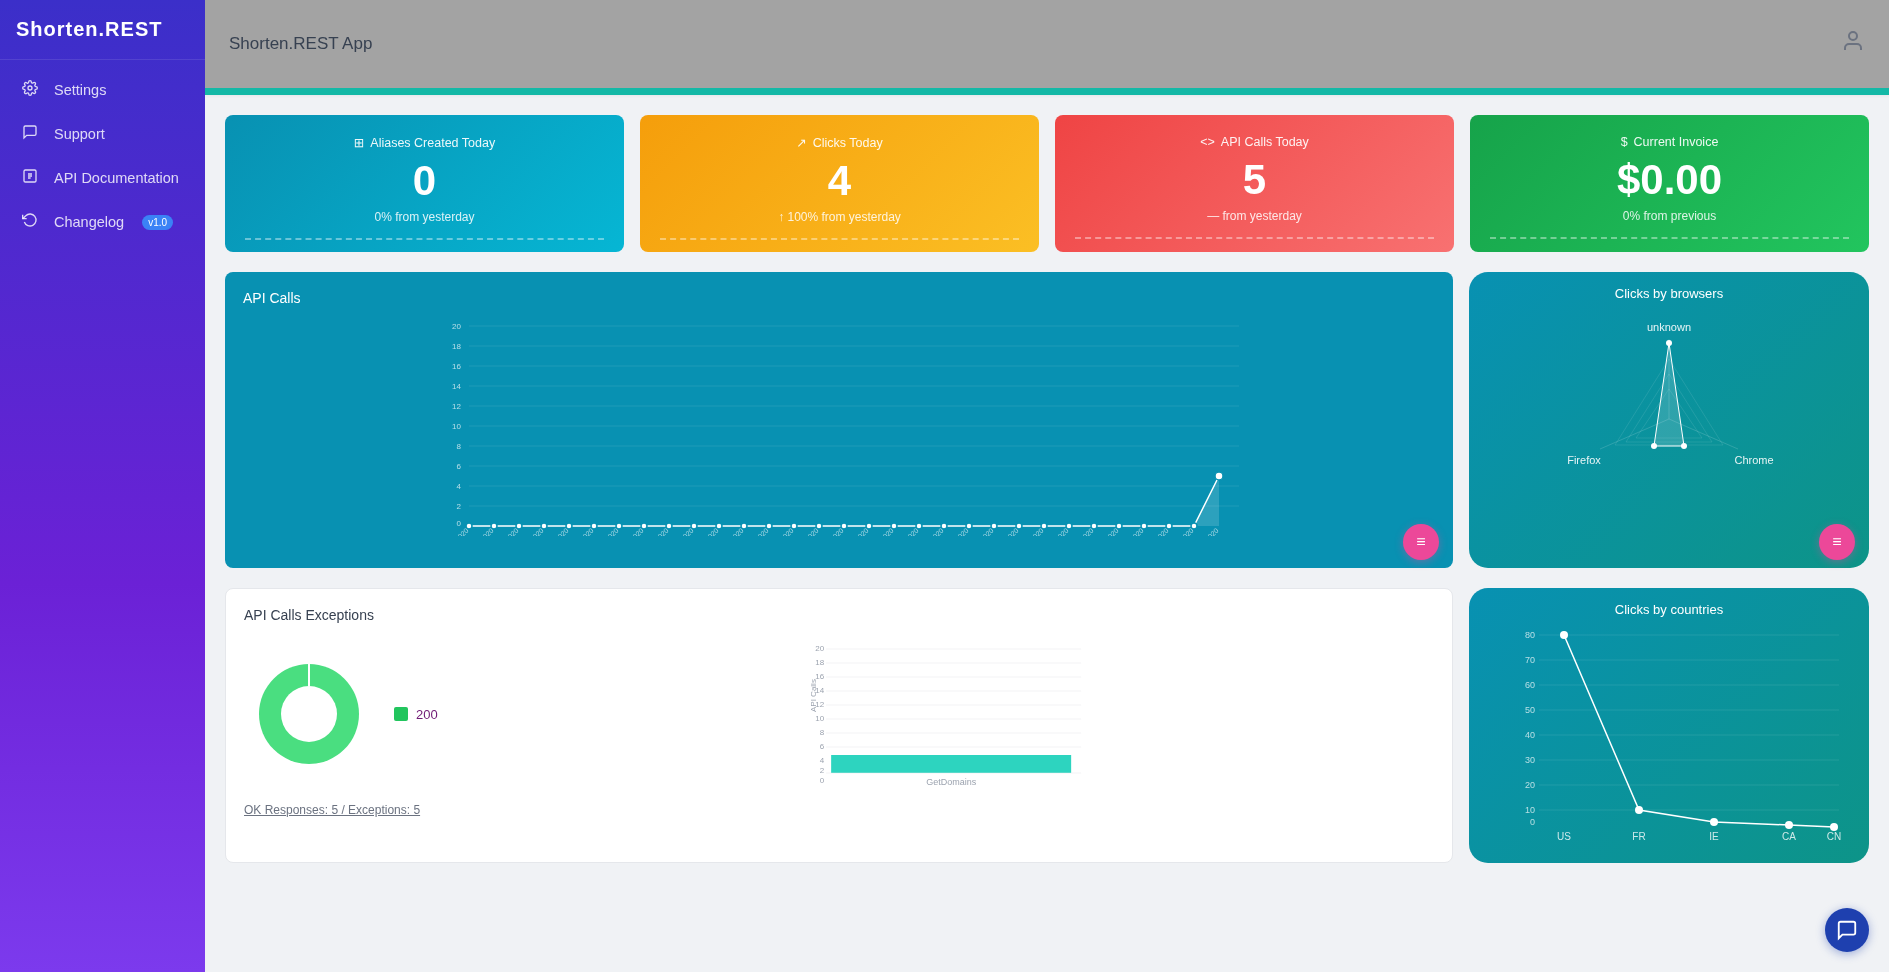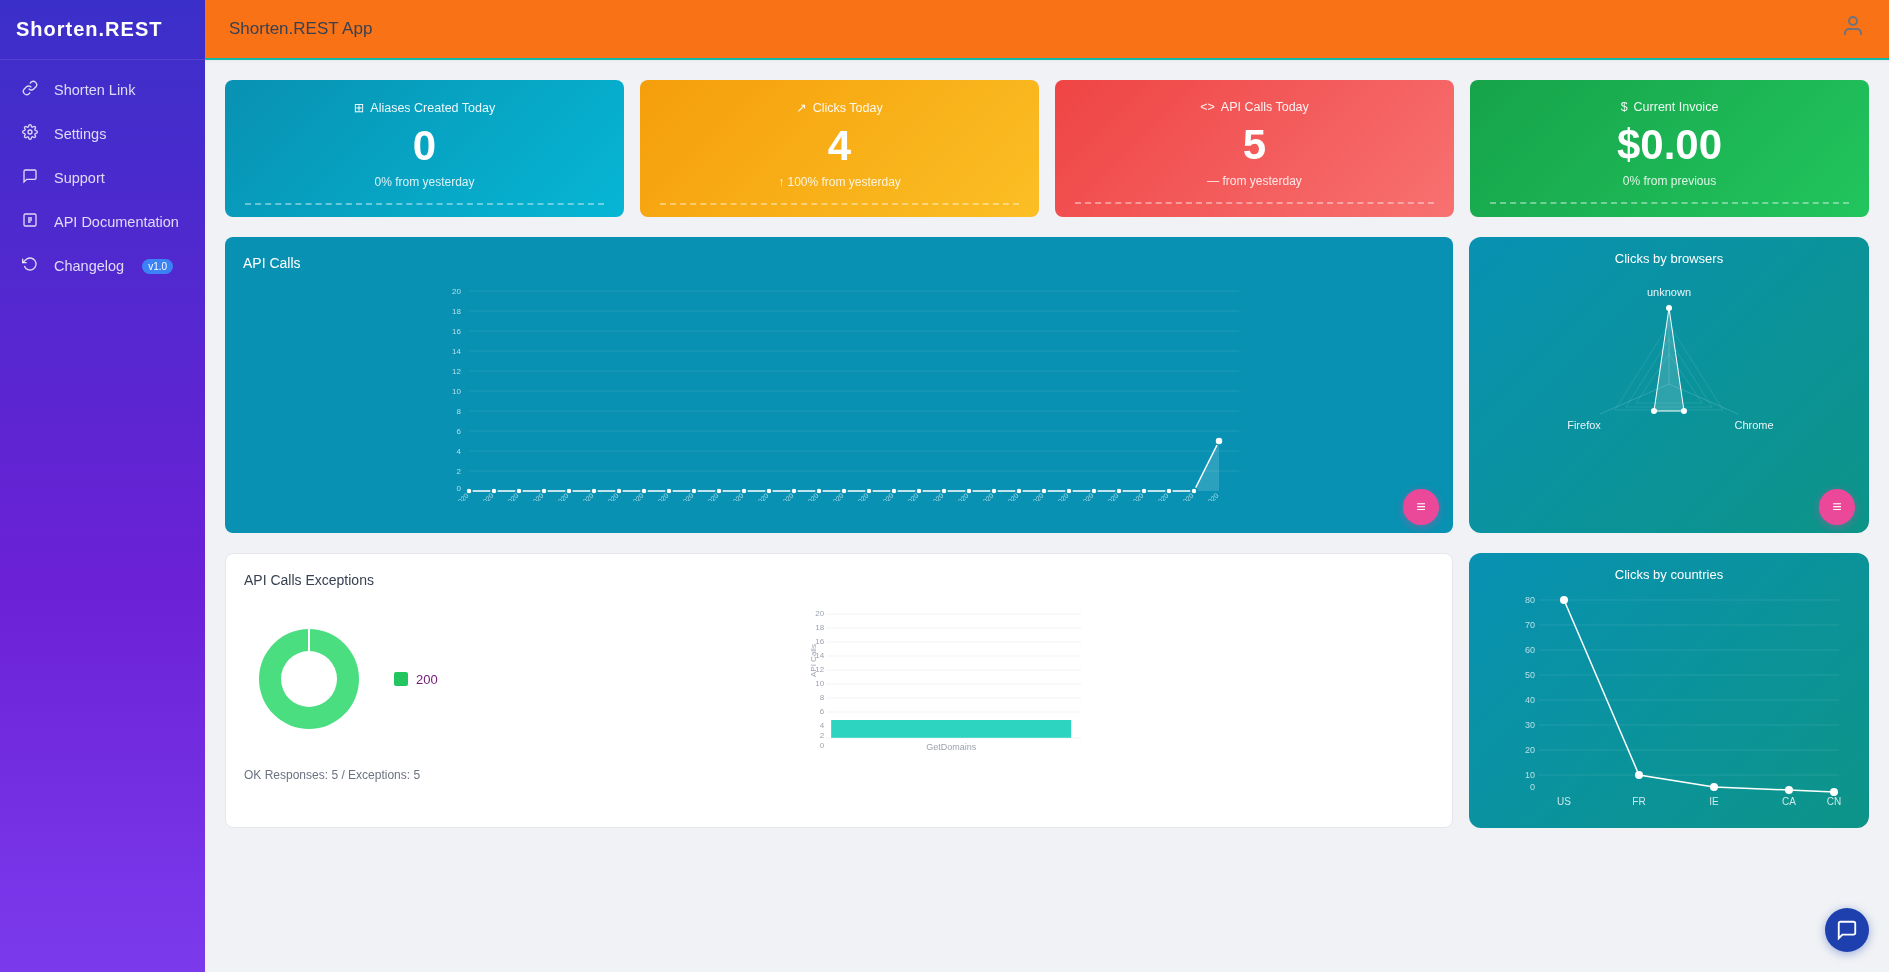--- a/index.html
+++ b/index.html
@@ -48,26 +48,26 @@
     }
 
     
     #main {
       flex: 1;
       display: flex;
       flex-direction: column;
       overflow: hidden;
     }
     #topbar {
-      background: #f97316;
-      padding: 14px 24px;
+      background: #a3a3a3;
+      padding: 29px 24px;
       display: flex;
       align-items: center;
       justify-content: space-between;
-      border-bottom: 2px solid #14b8a6;
+      border-bottom: 7px solid #14b8a6;
       box-shadow: 0 1px 3px rgba(0,0,0,0.05);
     }
     #topbar .title { font-size: 17px; color: #374151; font-weight: 500; }
     #topbar .user-icon { font-size: 22px; color: #6b7280; cursor: pointer; }
 
     #content {
       flex: 1;
       overflow-y: auto;
       padding: 20px;
     }
@@ -136,21 +136,21 @@
     }
     .chart-panel .panel-title { font-size: 14px; margin-bottom: 10px; font-weight: 500; }
 
     .right-panels {
       display: flex;
       flex-direction: column;
       gap: 16px;
     }
     .right-panel {
       background: linear-gradient(135deg, #0891b2 0%, #0d9488 100%);
-      border-radius: 12px;
+      border-radius: 19px;
       padding: 14px;
       color: white;
       position: relative;
     }
     .right-panel .panel-title { font-size: 13px; text-align: center; margin-bottom: 8px; font-weight: 500; }
 
     
     .api-calls-svg { width: 100%; }
 
     
@@ -231,29 +231,20 @@
 </head>
 <body>
 
 <div id="sidebar">
   <div class="logo">
     <span>Shorten.REST</span>
   </div>
   <nav>
 
 
-    <div class="nav-item">
-      <span class="nav-icon">
-        <svg width="16" height="16" viewBox="0 0 24 24" fill="none" stroke="currentColor" stroke-width="2">
-            <path d="M10 13a5 5 0 007.54.54l3-3a5 5 0 00-7.07-7.07l-1.72 1.71"></path>
-            <path d="M14 11a5 5 0 00-7.54-.54l-3 3a5 5 0 007.07 7.07l1.71-1.71"></path>
-          </svg>
-      </span>
-      <span>Shorten Link</span>
-    </div>
 
 
     <div class="nav-item">
       <span class="nav-icon">
         <svg width="16" height="16" viewBox="0 0 24 24" fill="none" stroke="currentColor" stroke-width="2">
             <circle cx="12" cy="12" r="3"></circle>
             <path d="M19.4 15a1.65 1.65 0 00.33 1.82l.06.06a2 2 0 010 2.83 2 2 0 01-2.83 0l-.06-.06a1.65 1.65 0 00-1.82-.33 1.65 1.65 0 00-1 1.51V21a2 2 0 01-2 2 2 2 0 01-2-2v-.09A1.65 1.65 0 009 19.4a1.65 1.65 0 00-1.82.33l-.06.06a2 2 0 01-2.83 0 2 2 0 010-2.83l.06-.06A1.65 1.65 0 004.68 15a1.65 1.65 0 00-1.51-1H3a2 2 0 01-2-2 2 2 0 012-2h.09A1.65 1.65 0 004.6 9a1.65 1.65 0 00-.33-1.82l-.06-.06a2 2 0 010-2.83 2 2 0 012.83 0l.06.06A1.65 1.65 0 009 4.68a1.65 1.65 0 001-1.51V3a2 2 0 012-2 2 2 0 012 2v.09a1.65 1.65 0 001 1.51 1.65 1.65 0 001.82-.33l.06-.06a2 2 0 012.83 0 2 2 0 010 2.83l-.06.06A1.65 1.65 0 0019.4 9a1.65 1.65 0 001.51 1H21a2 2 0 012 2 2 2 0 01-2 2h-.09a1.65 1.65 0 00-1.51 1z"></path>
           </svg>
       </span>
       <span>Settings</span>
@@ -537,21 +528,21 @@
               <line x1="20" y1="40" x2="275" y2="40" stroke="#e5e7eb" stroke-width="0.5"></line>
               <line x1="20" y1="54" x2="275" y2="54" stroke="#e5e7eb" stroke-width="0.5"></line>
               <line x1="20" y1="68" x2="275" y2="68" stroke="#e5e7eb" stroke-width="0.5"></line>
               <line x1="20" y1="82" x2="275" y2="82" stroke="#e5e7eb" stroke-width="0.5"></line>
               <line x1="20" y1="96" x2="275" y2="96" stroke="#e5e7eb" stroke-width="0.5"></line>
               <line x1="20" y1="110" x2="275" y2="110" stroke="#e5e7eb" stroke-width="0.5"></line>
               <line x1="20" y1="136" x2="275" y2="136" stroke="#e5e7eb" stroke-width="0.5"></line>
             </svg>
           </div>
         </div>
-        <div class="ok-text" style="">OK Responses: 5 / Exceptions: 5</div>
+        <div class="ok-text" style="text-decoration:underline;">OK Responses: 5 / Exceptions: 5</div>
       </div>
 
       <div class="right-panel" style="position:relative;">
         <div class="panel-title">Clicks by countries</div>
         <svg width="100%" height="220" viewBox="0 0 360 220">
 
           <line x1="50" y1="10" x2="350" y2="10" stroke="rgba(255,255,255,0.2)" stroke-width="0.5"></line>
           <line x1="50" y1="35" x2="350" y2="35" stroke="rgba(255,255,255,0.2)" stroke-width="0.5"></line>
           <line x1="50" y1="60" x2="350" y2="60" stroke="rgba(255,255,255,0.2)" stroke-width="0.5"></line>
           <line x1="50" y1="85" x2="350" y2="85" stroke="rgba(255,255,255,0.2)" stroke-width="0.5"></line>

